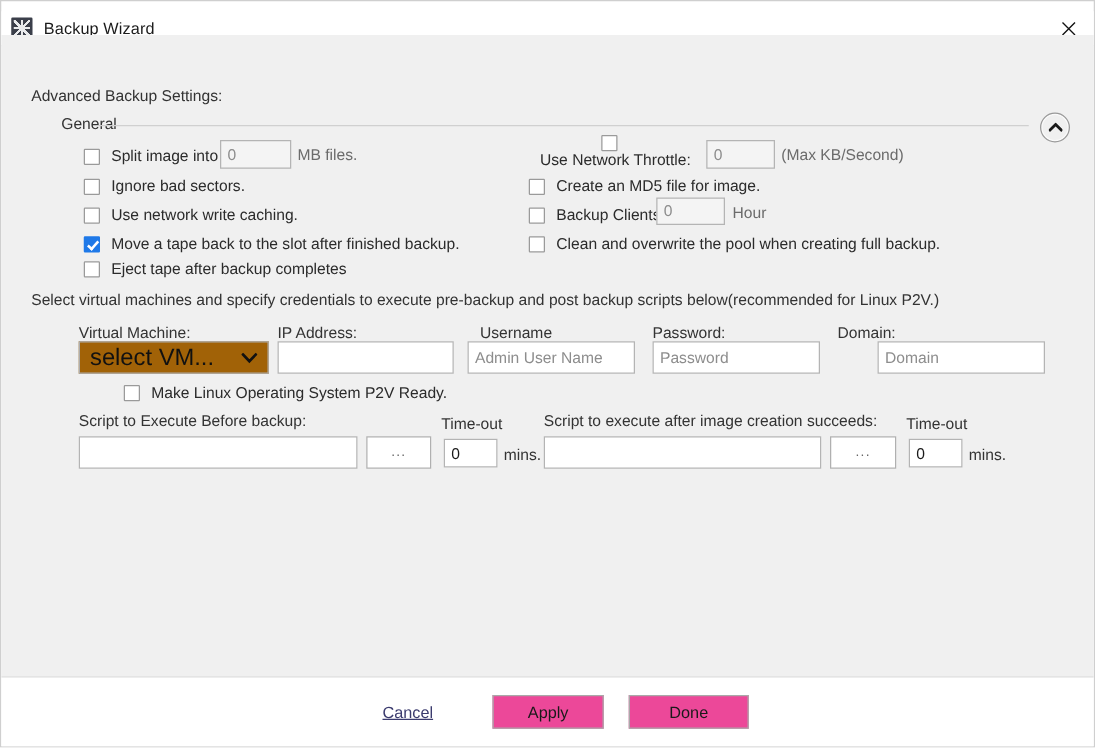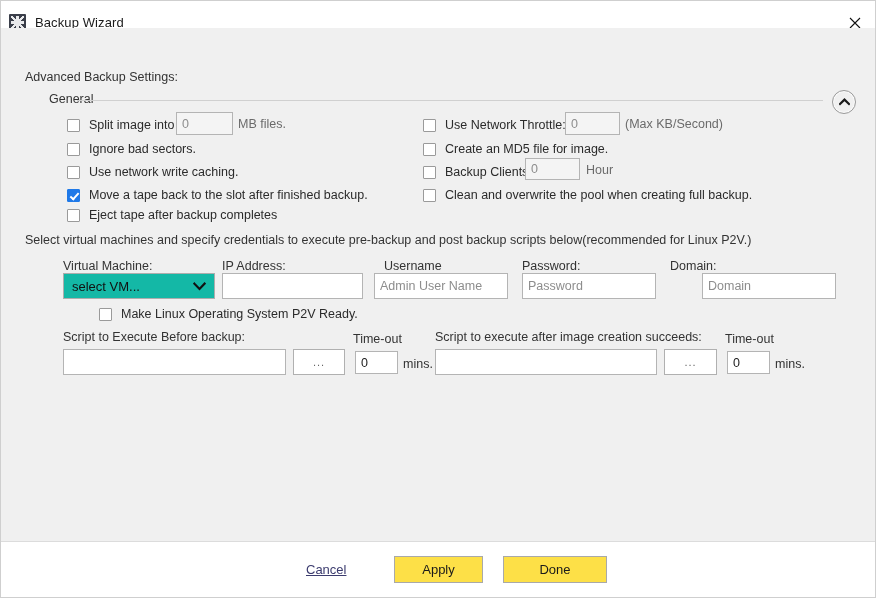--- a/index.html
+++ b/index.html
@@ -173,23 +173,23 @@
     border-radius: 0;
   }
   .tinput::placeholder { color: #8d8d8d; opacity: 1; }
   .tinput.gray-bg { background: #f4f4f4; }
 
   
   #vm-select {
     position: absolute;
     box-sizing: border-box;
     border: 1px solid #adadad;
-    background: #14b8a6;
-    font-family: "Liberation Sans", sans-serif;
-    font-size: 13px;
+    background: #a16207;
+    font-family: "Liberation Sans", sans-serif;
+    font-size: 19px;
     color: #111;
     padding: 0 32px 0 8px;
     -webkit-appearance: none;
     appearance: none;
     outline: none;
     border-radius: 0;
   }
   #vm-select-arrow {
     position: absolute;
     pointer-events: none;
@@ -238,31 +238,31 @@
     color: #3b3b6e;
     text-decoration: underline;
     cursor: pointer;
   }
   .footer-btn {
     position: absolute;
     top: 14px;
     height: 27px;
     box-sizing: border-box;
     border: 1px solid #a9a9a9;
-    background: #fde047;
+    background: #ec4899;
     font-family: "Liberation Sans", sans-serif;
     font-size: 13px;
     color: #1a1a1a;
     display: flex;
     align-items: center;
     justify-content: center;
     cursor: default;
   }
   #apply-button { left: 393px; width: 89px; }
-  #done-button  { left: 502px; width: 104px; }
+  #done-button  { left: 502px; width: 96px; }
 </style>
 </head>
 <body>
 
 <div id="window">
 
   <div id="titlebar">
     <div id="app-icon"></div>
     <div id="title-text">Backup Wizard</div>
     <div id="close-button">
@@ -304,21 +304,21 @@
     <div class="cbrow" style="left:66px; top:158px;">
       <div class="cb checked"></div>
       <span class="cbtext">Move a tape back to the slot after finished backup.</span>
     </div>
 
     <div class="cbrow" style="left:66px; top:178px;">
       <div class="cb"></div>
       <span class="cbtext">Eject tape after backup completes</span>
     </div>
 
-    <div class="cbrow" style="left:422px; top:88px;">
+    <div class="cbrow" style="left:422px; top:80px;flex-direction:column;">
       <div class="cb"></div>
       <span class="cbtext">Use Network Throttle:</span>
     </div>
     <input class="tinput gray-bg" style="left: 564px; top: 84px; width: 55px; height: 23px; color: rgb(141, 141, 141);" value="0">
     <span class="lbl lbl-muted" style="position:absolute; left:624px; top:89px;">(Max KB/Second)</span>
 
     <div class="cbrow" style="left:422px; top:112px;">
       <div class="cb"></div>
       <span class="cbtext">Create an MD5 file for image.</span>
     </div>

